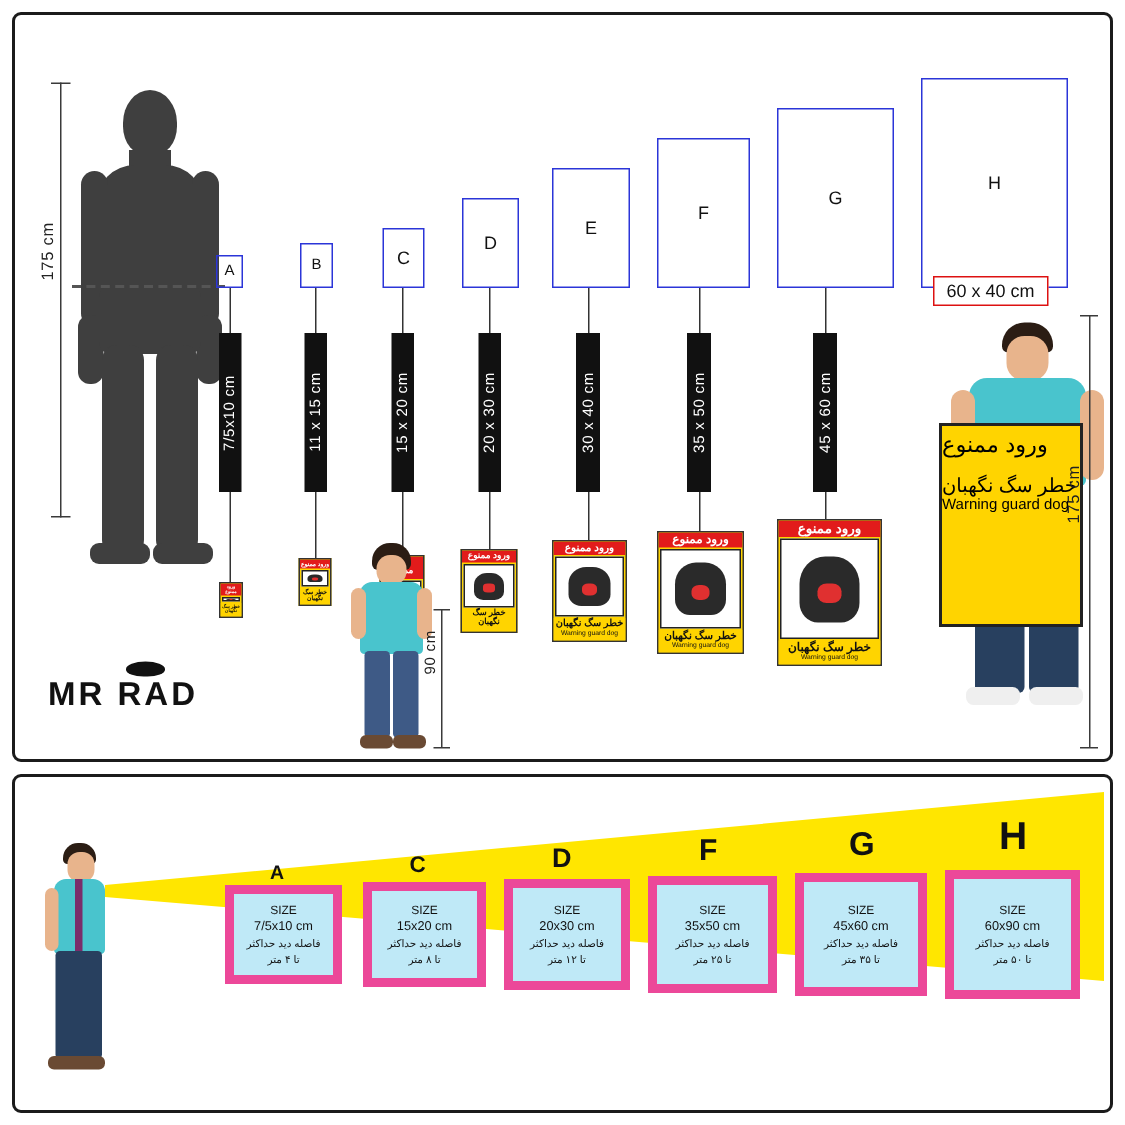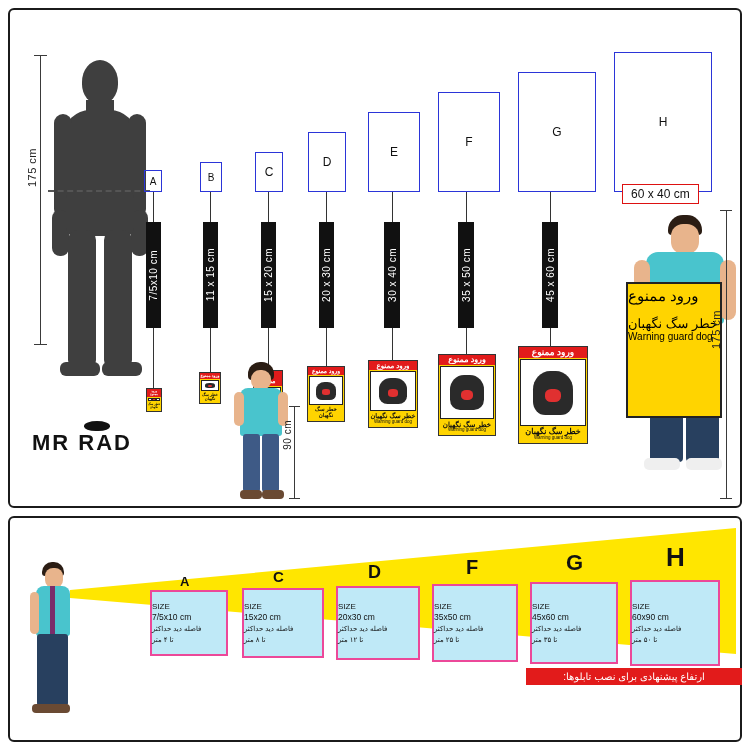--- a/index.html
+++ b/index.html
@@ -69,22 +69,22 @@
   .brand{position:absolute;font-weight:bold;font-size:22px;color:#111;letter-spacing:2px;}
   .brand .mous{position:absolute;left:52px;top:-9px;width:26px;height:10px;background:#111;
         border-radius:50% 50% 45% 45%;}
 
   
   .redbox{position:absolute;border:1.5px solid #d11;color:#111;font-size:12px;
         padding:2px 8px;background:#fff;}
 
   
   #ytri{position:absolute;}
-  .bcard{position:absolute;background:#bfe9f7;border:2px solid #ec4899;box-sizing:border-box;
-        display:flex;flex-direction:column;align-items:flex-start;justify-content:center;}
+  .bcard{position:absolute;background:#bfe9f7;border:6px solid #ec4899;box-sizing:border-box;
+        display:flex;flex-direction:column;align-items:center;justify-content:center;}
   .bcard .t{font-size:8px;color:#111;}
   .bcard .v{font-size:8.5px;color:#111;margin-top:1px;}
   .bcard .fa{font-size:7px;color:#111;margin-top:3px;direction:rtl;}
   .bletter{position:absolute;font-weight:bold;color:#111;}
 
   .redbar{position:absolute;background:#e21b1b;color:#fff;font-size:10px;
         padding:3px 10px;text-align:center;direction:rtl;}
   .bnote{position:absolute;font-size:10px;color:#111;direction:rtl;text-align:center;}
 </style>
 </head>
@@ -245,21 +245,21 @@
       <div class="pc shoe" style="left:230px;top:480px;width:22px;height:9px;border-radius:4px;"></div>
       <div class="pc shoe" style="left:252px;top:480px;width:22px;height:9px;border-radius:4px;"></div>
     </div>
 
     <div class="dimline" style="left:284px;top:396px;width:1px;height:92px;"></div>
     <div class="dimline" style="left:279px;top:396px;width:11px;height:1px;"></div>
     <div class="dimline" style="left:279px;top:488px;width:11px;height:1px;"></div>
     <div class="dimlabel vert-text" style="left:272px;top:410px;font-size:10px;">90 cm</div>
 
     <div class="brand">
-      <span style="position:relative;left:22px;top:420px;display:inline-block;">
+      <span style="position:relative;left:22px;top:440px;display:inline-block;">
         <span>MR RAD</span>
         <span class="mous"></span>
       </span>
     </div>
 
     <div class="person">
       <div class="pc hair" style="left:658px;top:205px;width:34px;height:20px;border-radius:15px 15px 4px 4px;"></div>
       <div class="pc skin" style="left:661px;top:214px;width:28px;height:30px;border-radius:12px;"></div>
       <div class="pc shirt" style="left:636px;top:242px;width:78px;height:72px;border-radius:12px 12px 4px 4px;"></div>
       <div class="pc skin" style="left:624px;top:250px;width:16px;height:60px;border-radius:8px;"></div>
@@ -344,16 +344,15 @@
     </div>
 
     <div class="bletter" style="left:656px;top:24px;font-size:26px;">H</div>
     <div class="bcard" style="left:620px;top:62px;width:90px;height:86px;">
       <div class="t">SIZE</div>
       <div class="v">60x90 cm</div>
       <div class="fa">فاصله دید حداکثر</div>
       <div class="fa">تا ۵۰ متر</div>
     </div>
 
-    <div class="redbar" style="left:516px;top:150px;width:196px;">ارتفاع پیشنهادی برای نصب تابلوها:</div>
   </div>
 
 </div>
 
 </body></html>

